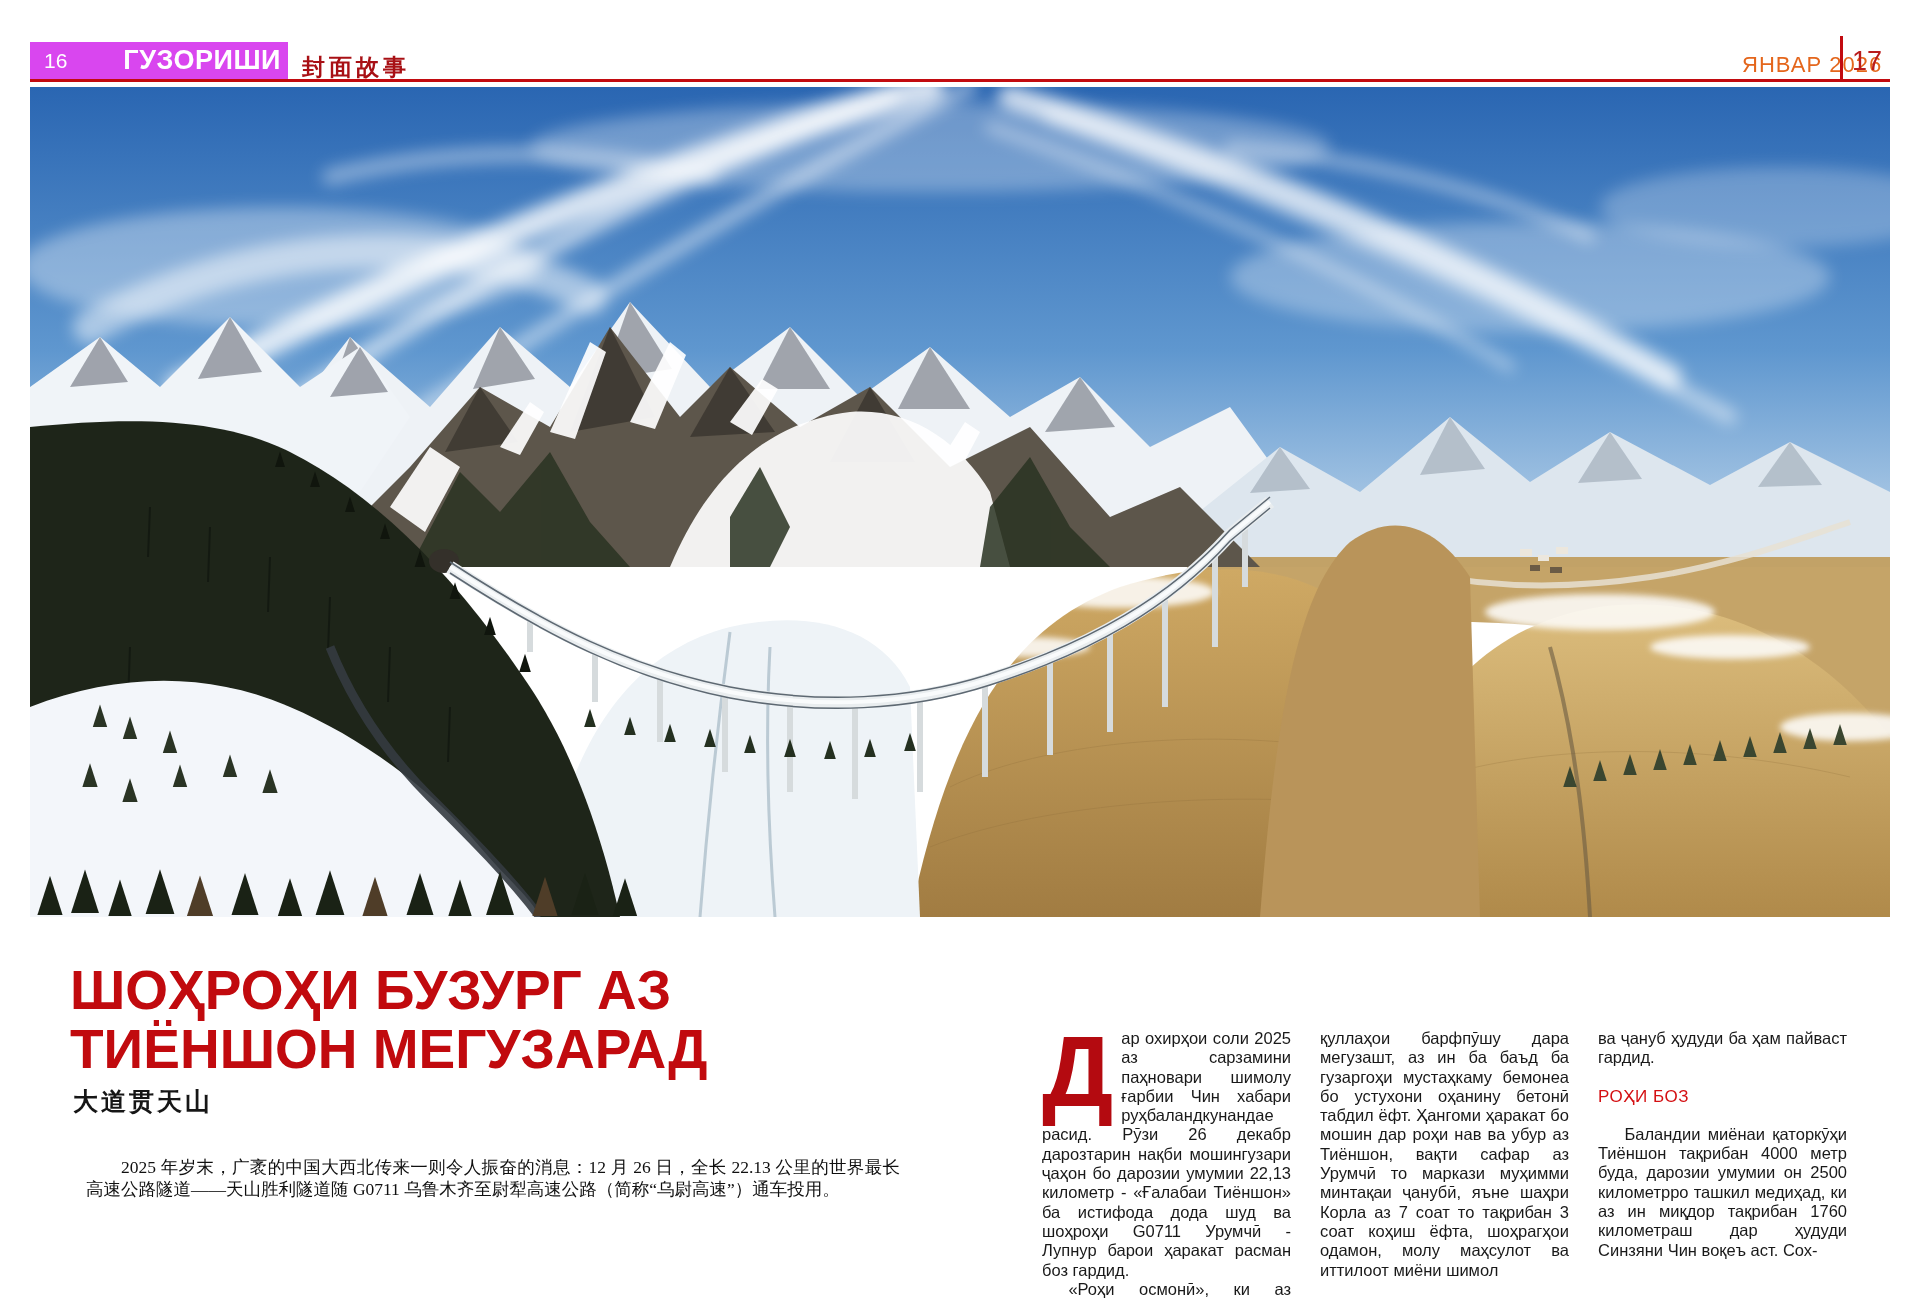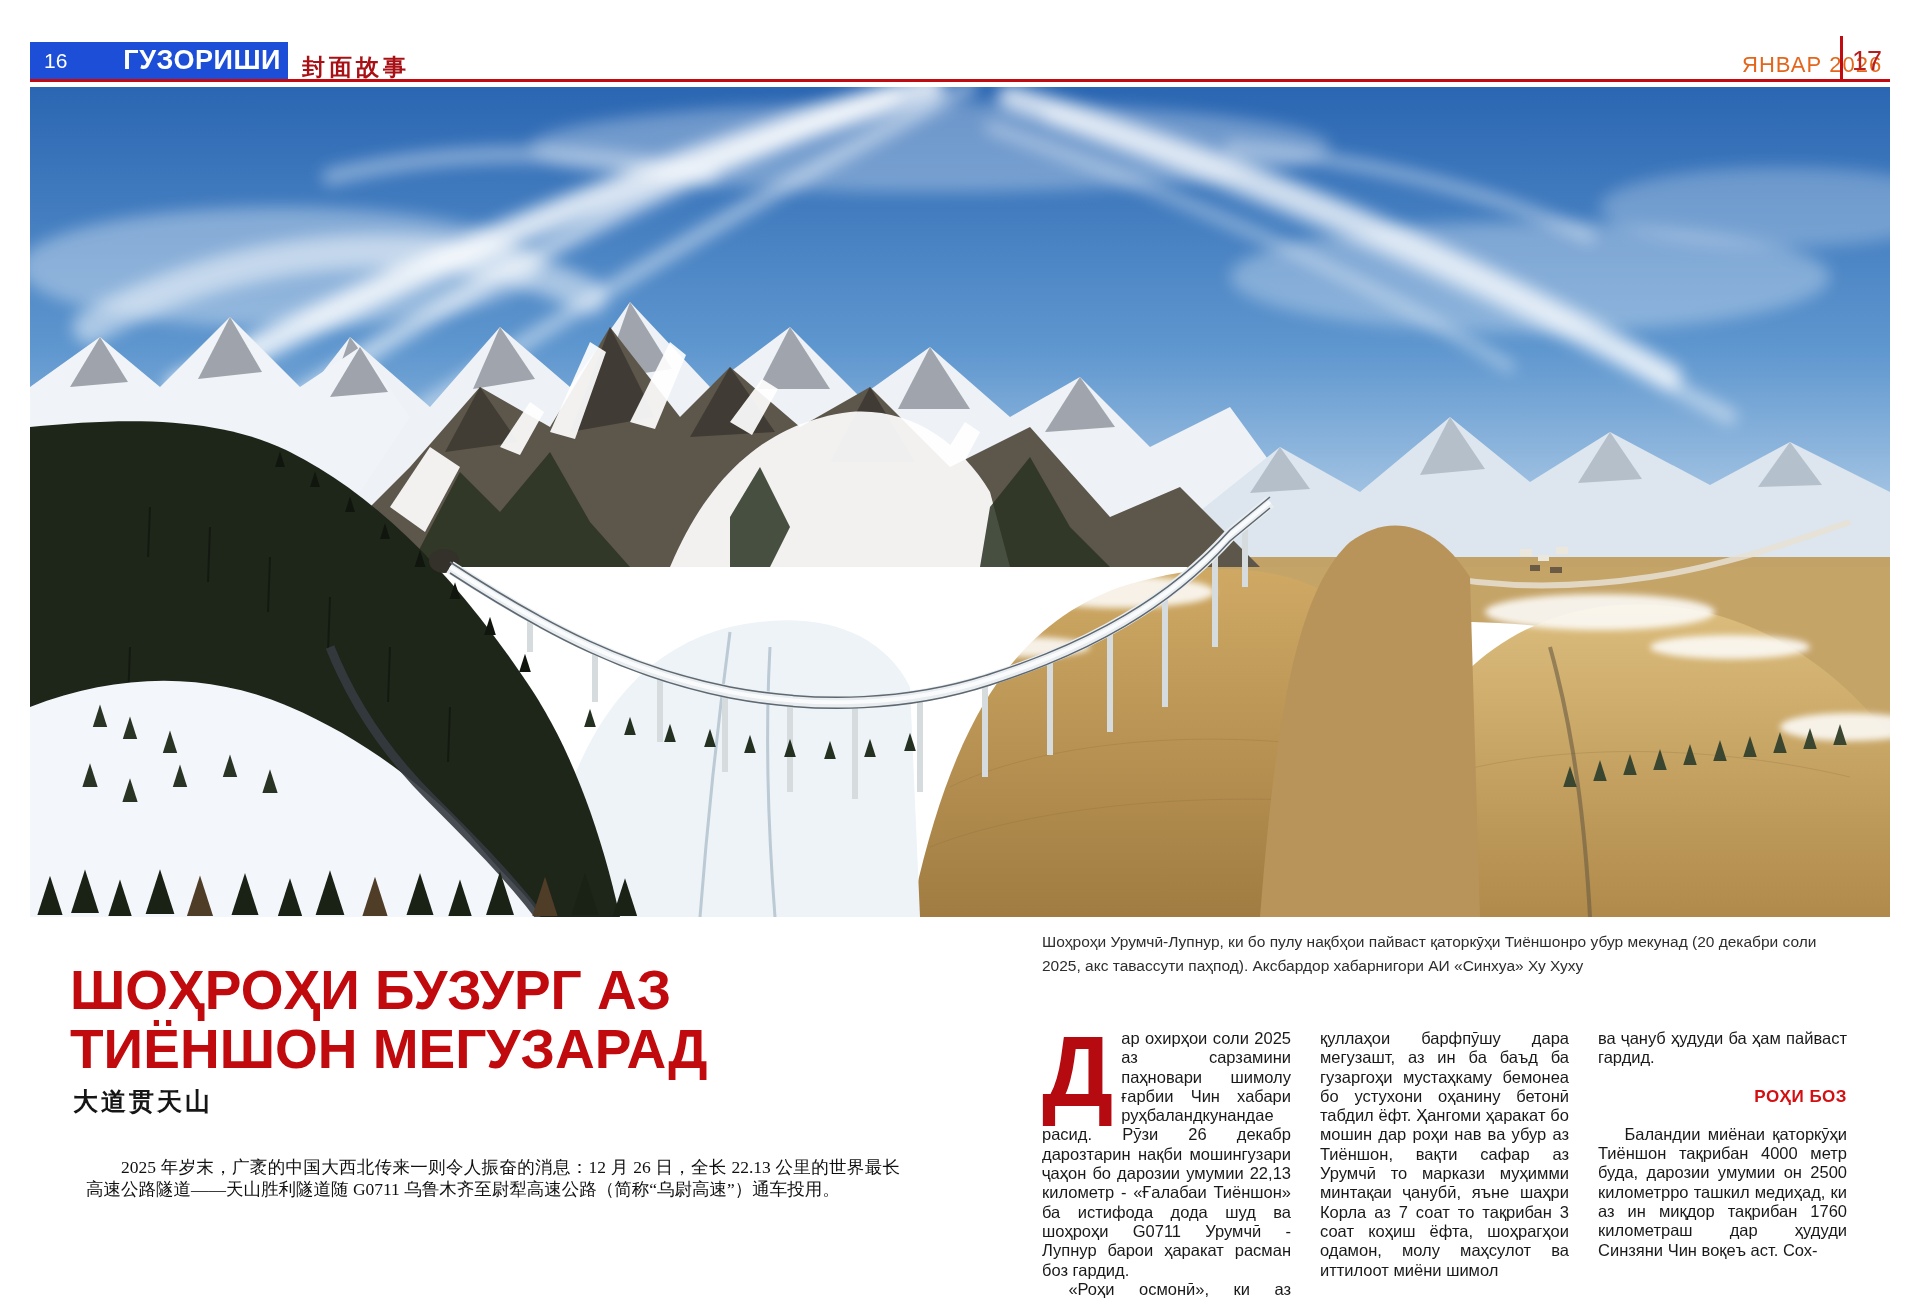--- a/index.html
+++ b/index.html
@@ -1,20 +1,20 @@
 <!DOCTYPE html>
 <html><head>
 <meta charset="utf-8">
 <style>
   html,body{margin:0;padding:0;background:#888;}
   .page{position:relative;width:1920px;height:1303px;background:#ffffff;
         font-family:"Liberation Sans",sans-serif;overflow:hidden;margin:0 auto;}
 
   
-  .hdr-bar{position:absolute;left:30px;top:42px;width:258px;height:37px;background:#1d4ed8;
+  .hdr-bar{position:absolute;left:30px;top:42px;width:258px;height:37px;background:#d946ef;
            color:#fff;display:flex;align-items:center;box-sizing:border-box;padding-left:14px;}
   .hdr-num{font-size:21px;margin-right:12px;}
   .hdr-title{font-size:27px;font-weight:bold;letter-spacing:.5px;white-space:nowrap;margin-left:44px;}
   .hdr-cn{position:absolute;left:302px;top:52px;color:#a81015;font-size:23px;font-weight:bold;
           letter-spacing:4px;font-family:"Liberation Serif",serif;}
   .hdr-rule{position:absolute;left:30px;top:79px;width:1860px;height:3px;background:#c20b10;}
   .hdr-issue{position:absolute;left:1742px;top:52px;font-size:22px;color:#e4661c;letter-spacing:1px;}
   .hdr-vline{position:absolute;left:1840px;top:36px;width:3px;height:43px;background:#c20b10;}
   .hdr-page{position:absolute;left:1852px;top:46px;font-size:27px;color:#b91c1c;}
 
@@ -38,21 +38,21 @@
   .cn-body p{margin:0;text-indent:2em;}
   .cn-body .byline{float:right;text-indent:0;}
 
   
   .tj-body{position:absolute;left:1042px;top:1029px;width:805px;display:flex;gap:29px;}
   .tj-col{width:249px;font-size:16.5px;line-height:19.3px;text-align:justify;color:#191919;}
   .tj-col p{margin:0;}
   .tj-col p.indent{text-indent:1.6em;}
   .dropcap{float:left;color:#b40a10;font-size:100px;line-height:80px;font-weight:bold;
            margin:2px 8px 0 0;}
-  .roz-heading{color:#d40f12;text-align:right;font-weight:bold;font-size:17px;
+  .roz-heading{color:#d40f12;text-align:left;font-weight:normal;font-size:17px;
                margin:19px 0;letter-spacing:.5px;line-height:19.3px;}
 </style>
 </head>
 <body>
 
 <div class="page">
 
   <div class="hdr-bar">
     <span class="hdr-num">16</span>
     <span class="hdr-title">ГУЗОРИШИ ВИЖА</span>
@@ -303,21 +303,20 @@
         <use href="#tr" transform="translate(430,829) scale(2.6)"></use>
           <use href="#tr" transform="translate(470,828) scale(3.1)"></use>
         <use href="#tr" transform="translate(515,829) scale(2.8)" fill="#4f3d28"></use>
           <use href="#tr" transform="translate(555,828) scale(3.0)"></use>
         <use href="#tr" transform="translate(595,829) scale(2.7)"></use>
       </g>
     </svg>
   </div>
 
   <div class="caption">
-    <div class="caption-tj">Шоҳроҳи Урумчӣ-Лупнур, ки бо пулу нақбҳои пайваст қаторкӯҳи Тиёншонро убур мекунад (20 декабри соли 2025, акс тавассути паҳпод). Аксбардор хабарнигори АИ «Синхуа» Ху Хуху</div>
   </div>
 
   <div class="title">
     <div>ШОҲРОҲИ БУЗУРГ АЗ</div>
     <div>ТИЁНШОН МЕГУЗАРАД</div>
   </div>
   <div class="subtitle">大道贯天山</div>
   <div class="cn-body">
     <p>2025 年岁末，广袤的中国大西北传来一则令人振奋的消息：12 月 26 日，全长 22.13 公里的世界最长高速公路隧道——天山胜利隧道随 G0711 乌鲁木齐至尉犁高速公路（简称“乌尉高速”）通车投用。</p>
   </div>

